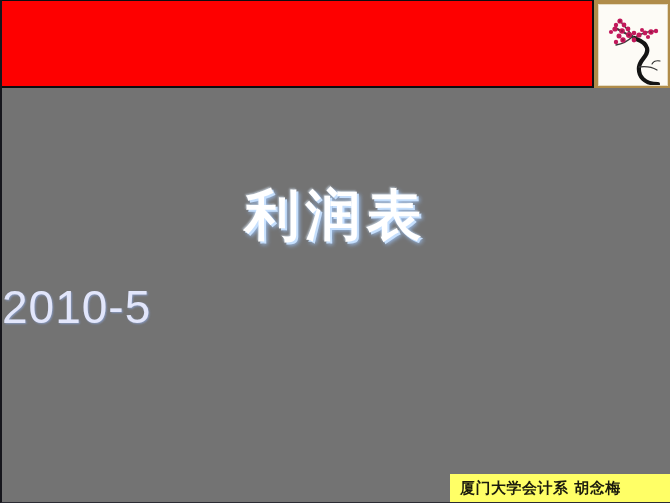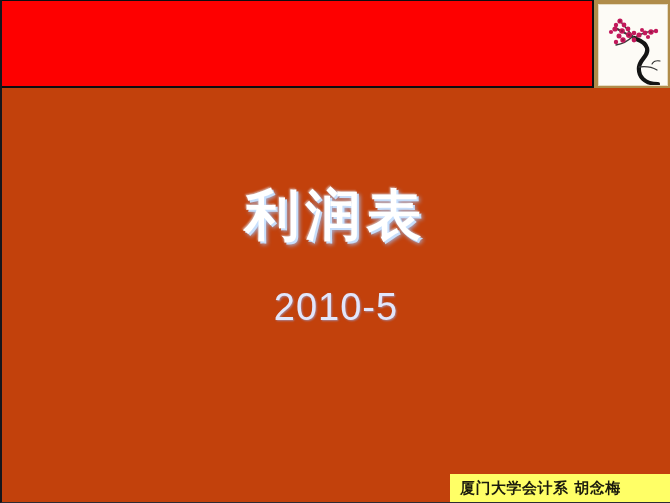--- a/index.html
+++ b/index.html
@@ -70,21 +70,21 @@
     height: 100%;
   }
 
   
   .body-area {
     position: absolute;
     left: 0;
     top: 88px;
     right: 0;
     bottom: 0;
-    background: #c2410c;
+    background: #737373;
   }
 
   .title {
     position: absolute;
     left: 0;
     right: 0;
     top: 88px;          
     text-align: center;
     color: #ffffff;
     font-family: "DejaVu Sans", "Liberation Sans", sans-serif;
@@ -97,24 +97,23 @@
        3px 3px 4px rgba(160, 200, 255, 0.85),
       -1px -1px 2px rgba(225, 240, 255, 0.6);
     white-space: nowrap;
   }
 
   .subtitle {
     position: absolute;
     left: 0;
     right: 0;
     top: 195px;         
-    text-align: center;
     color: #e2e6fb;
     font-family: "Liberation Sans", "DejaVu Sans", sans-serif;
-    font-size: 38px;
+    font-size: 46px;
     font-weight: normal;
     letter-spacing: 1px;
     line-height: 48px;
     text-shadow: 1px 1px 2px rgba(150, 180, 250, 0.55);
     white-space: nowrap;
   }
 
   
   .footer-bar {
     position: absolute;

